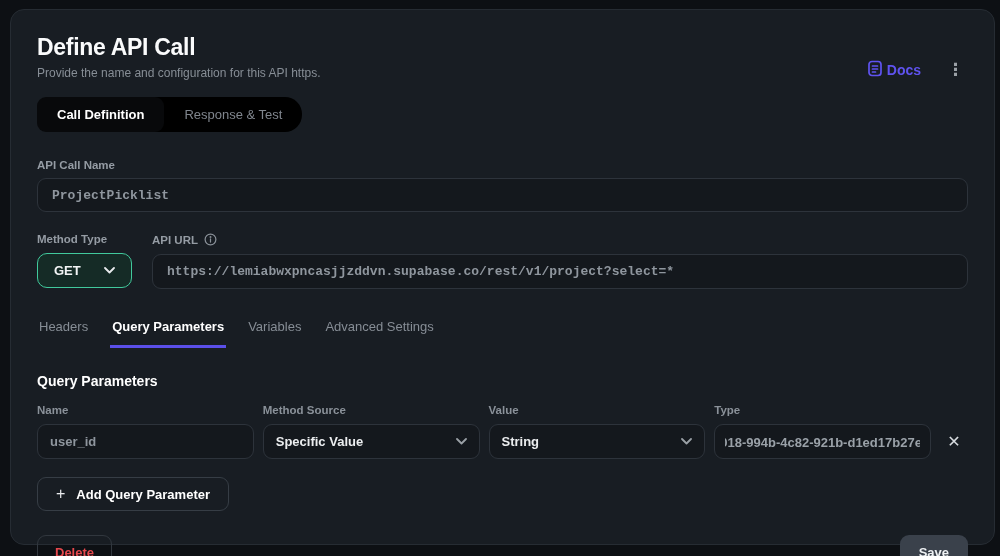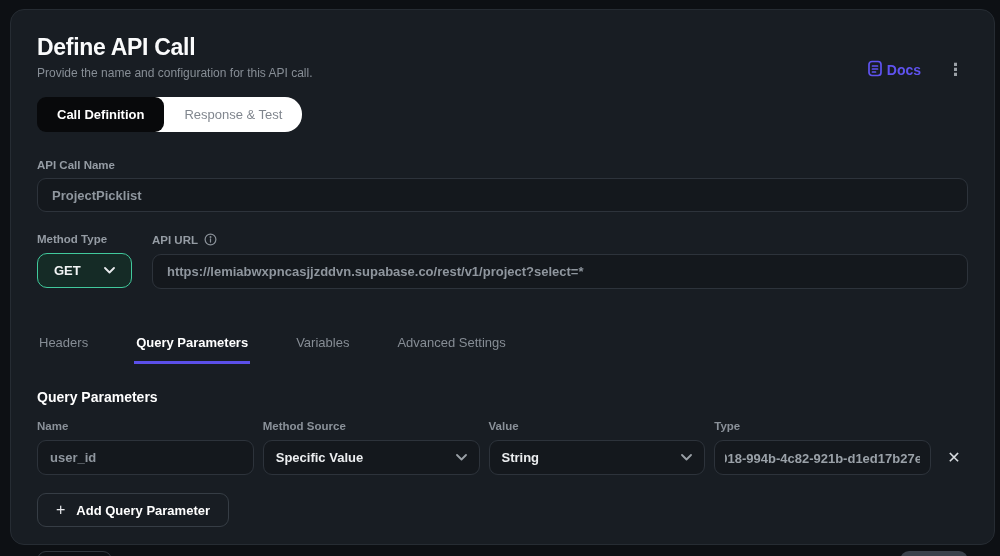--- a/index.html
+++ b/index.html
@@ -32,56 +32,56 @@
     font-family: inherit;
   }
   .kebab {
     background: none; border: none; cursor: pointer;
     color: #9aa0a6; font-size: 17px; line-height: 1; font-weight: 700;
     padding: 2px 4px; font-family: "DejaVu Sans", sans-serif;
   }
   
   .pill-tabs {
     display: inline-flex; margin-top: 17px;
-    background: #ffffff; border-radius: 17px;
+    background: #000000; border-radius: 17px;
   }
   .pill {
     font-size: 13px; padding: 10px 20px; border: none; cursor: pointer;
     background: transparent; color: #80868e; border-radius: 9px;
     font-family: inherit;
   }
   .pill.active { background: #08090b; color: #ffffff; font-weight: 700; }
   
   .field-label {
     display: flex; align-items: center; gap: 6px;
     color: #959ca4; font-size: 11.5px; font-weight: 700;
   }
   .name-field-block { margin-top: 27px; }
   .text-input {
     width: 100%; height: 34px; margin-top: 7px;
     background: #14181d; border: 1px solid #2d333b; border-radius: 9px;
     color: #8f969e; font-size: 13px; font-weight: 600;
-    padding: 0 14px; outline: none; font-family: Liberation Sans, sans-serif;
+    padding: 0 14px; outline: none; font-family: Liberation Mono, monospace;
   }
   .method-url-row { display: flex; gap: 20px; margin-top: 21px; }
   .method-col { width: 95px; flex: none; }
   .url-col { flex: 1; }
   .method-select {
     margin-top: 8px; height: 35px; width: 95px;
     background: #152b26; border: 1.5px solid #41c99c; border-radius: 10px;
     display: flex; align-items: center; justify-content: space-between;
     padding: 0 16px; cursor: pointer;
     color: #f2f4f5; font-size: 13px; font-weight: 700; font-family: inherit;
   }
   .chev { color: #e8eaed; display: inline-flex; }
   .chev svg { display: block; }
   .chev.gray { color: #9aa0a6; }
   .info-icon { color: #8a9199; display: inline-flex; }
   
-  .section-tabs { display: flex; gap: 44px; margin-top: 46px; }
+  .section-tabs { display: flex; gap: 20px; margin-top: 30px; }
   .stab {
     background: none; border: none; cursor: pointer; font-family: inherit;
     color: #868d95; font-size: 13px; padding: 0 2px 11px 2px;
     border-bottom: 3px solid transparent;
   }
   .stab.active { color: #ffffff; font-weight: 700; border-bottom-color: #5b4fe9; }
   
   .section-heading { margin-top: 25px; color: #ffffff; font-size: 14px; font-weight: 700; }
   .param-grid {
     margin-top: 15px;
@@ -142,21 +142,21 @@
 </style>
 </head>
 <body>
 
 <div class="card">
 
   
   <div class="header">
     <div>
       <div class="page-title">Define API Call</div>
-      <div class="page-subtitle">Provide the name and configuration for this API call.</div>
+      <div class="page-subtitle">Provide the name and configuration for this API https.</div>
     </div>
     <div class="header-actions">
       <button class="docs-link">
         <span class="icon">
           <svg width="16" height="17" viewBox="0 0 16 17" fill="none" stroke="#5f53f0" stroke-width="1.7" stroke-linecap="round">
             <rect x="2" y="1.5" width="12" height="14" rx="3"></rect>
             <line x1="5.5" y1="6" x2="10.5" y2="6"></line>
             <line x1="5.5" y1="9" x2="10.5" y2="9"></line>
             <line x1="5.5" y1="12" x2="8.5" y2="12"></line>
           </svg>

